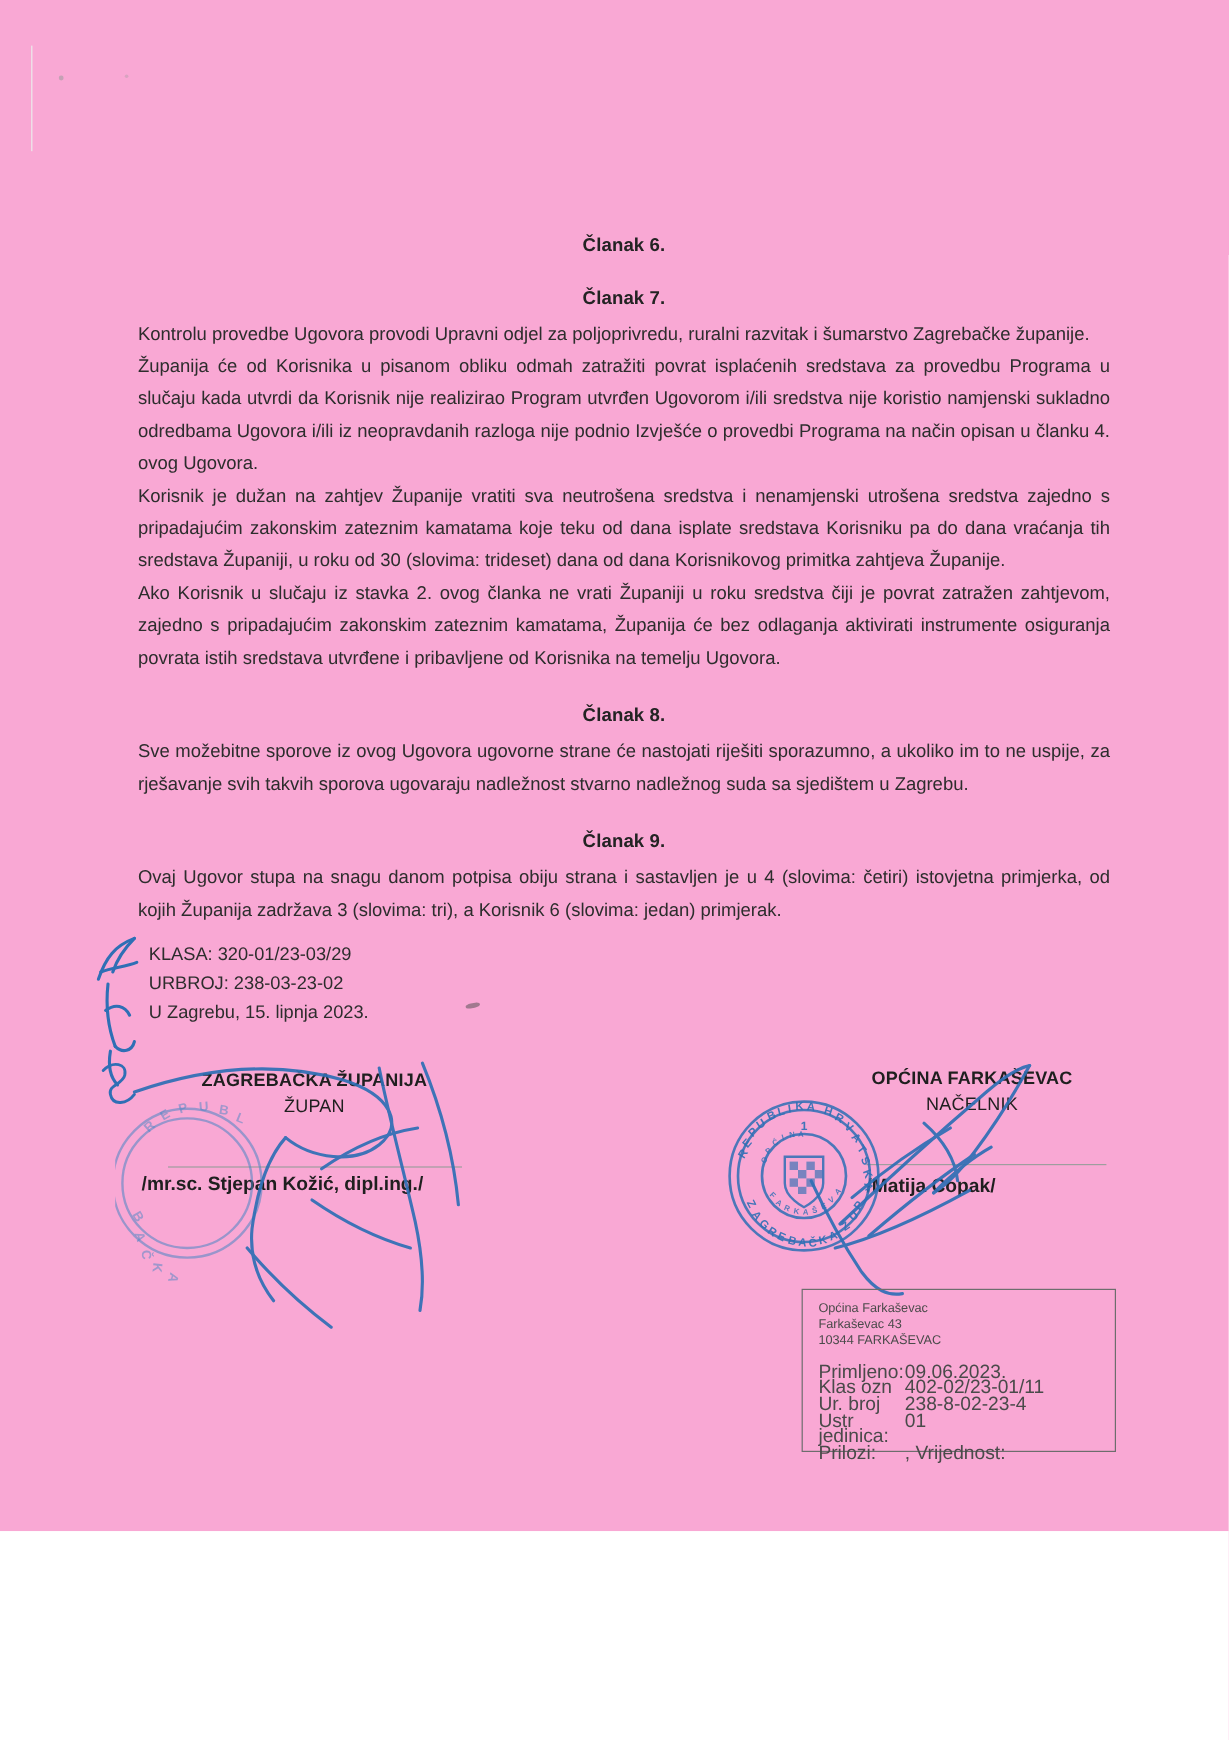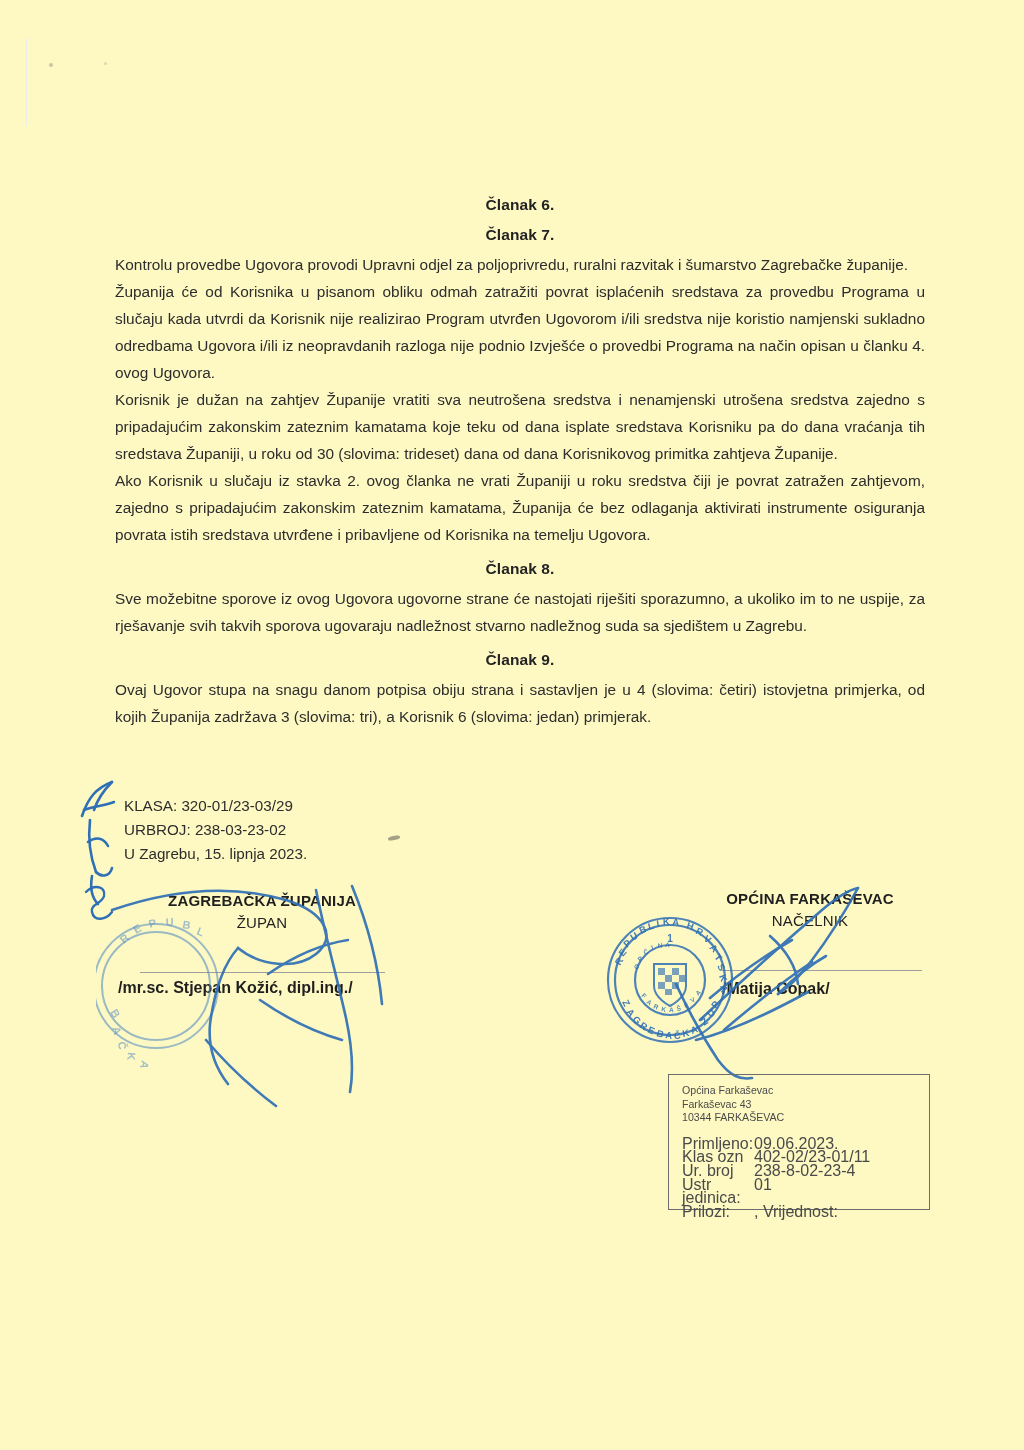--- a/index.html
+++ b/index.html
@@ -4,23 +4,23 @@
 <title>Ugovor – stranica</title>
 <style>
   html, body {
     margin: 0;
     padding: 0;
     background: #ffffff;
   }
   #page {
     position: relative;
     width: 1024px;
-    height: 1450px;
+    height: 1276px;
     margin: 0 auto;
-    background: #fef9c3;
+    background: #f9a8d4;
     overflow: hidden;
     font-family: "Liberation Sans", "DejaVu Sans", sans-serif;
     color: #2b2b2b;
   }
 
   
   .scan-edge {
     position: absolute;
     left: 26px;
     top: 38px;
@@ -48,40 +48,39 @@
     width: 810px;
   }
   .article-heading {
     text-align: center;
     font-weight: bold;
     font-size: 15.5px;
     letter-spacing: .1px;
     margin: 0 0 7px 0;
     color: #232323;
   }
-  .article-heading.spaced { margin-top: 12px; }
+  .article-heading.spaced { margin-top: 26px; }
   .para {
     margin: 0;
     text-align: justify;
     text-justify: inter-word;
     font-size: 15.4px;
     line-height: 27px;
     color: #2d2d2d;
   }
   .para + .para { margin-top: 0; }
 
   
   .refs {
     position: absolute;
     left: 124px;
     top: 784px;
     font-size: 15.2px;
     line-height: 24px;
     color: #2d2d2d;
-    margin-top: 10px;
   }
   .refs div { white-space: nowrap; }
 
   
   .ink-mark {
     position: absolute;
     left: 78px;
     top: 776px;
     width: 56px;
     height: 130px;

